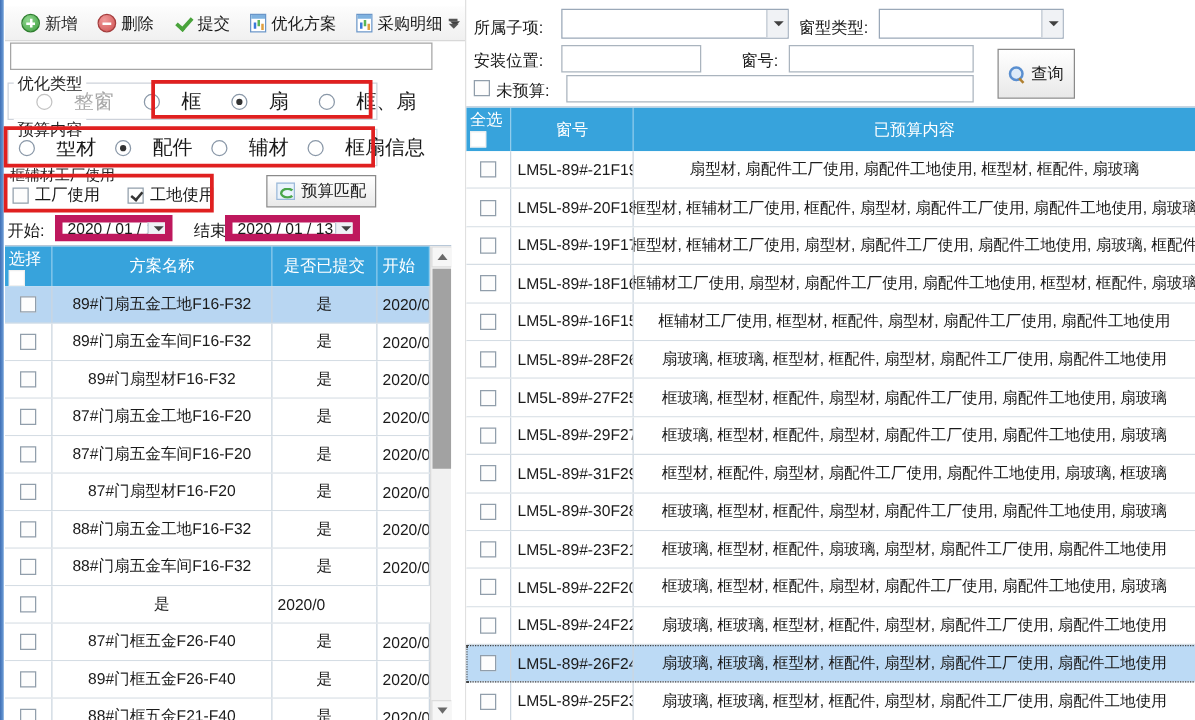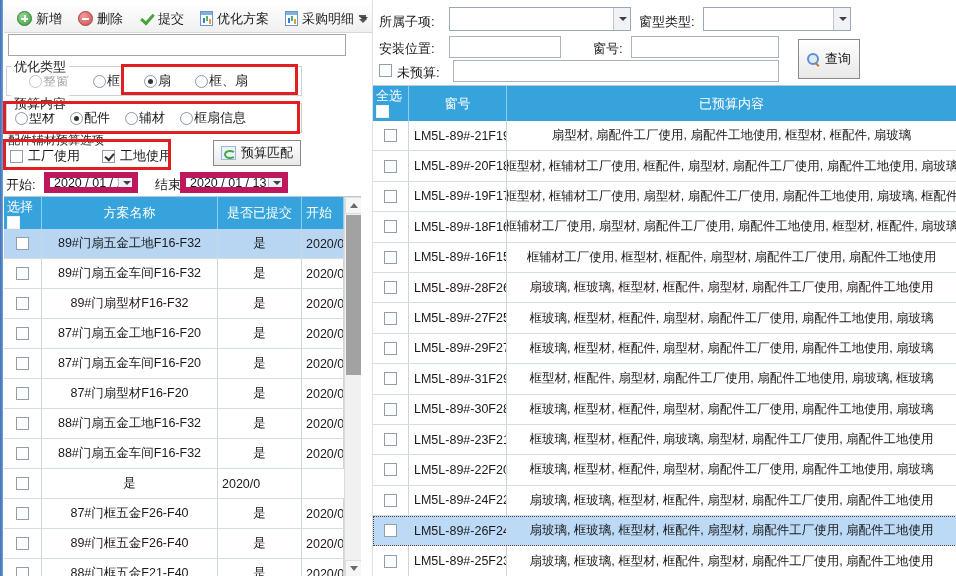--- a/index.html
+++ b/index.html
@@ -44,21 +44,21 @@
     border-top:4px solid #555; }
 
   
   .search-box { position:absolute; left:8px; top:34px; width:338px; height:22px;
     border:1px solid #a5a5a5; background:#fff; font-size:13px; padding:0 4px;
     font-family:inherit; }
   .grp { position:absolute; border:1px solid #cdd2da; }
   .grp-label { position:absolute; top:-9px; left:4px; background:#fff; padding:0 3px;
     font-size:13px; color:#222; white-space:nowrap; }
   .radio-row { display:flex; align-items:center; height:100%; }
-  .radio-item { display:flex; align-items:center; gap:1px; font-size:13px; white-space:nowrap; }
+  .radio-item { display:flex; align-items:center; gap:17px; font-size:16px; white-space:nowrap; }
   .radio { width:13px; height:13px; border-radius:50%; border:1px solid #8a98a8; background:#fff;
     position:relative; flex:0 0 auto; }
   .radio.on::after { content:""; position:absolute; left:3px; top:3px; width:5px; height:5px;
     border-radius:50%; background:#333; }
   .radio.dis { border-color:#c3c3c3; }
   .radio-item.disabled { color:#a8a8a8; }
   .cbx-item { display:flex; align-items:center; gap:5px; font-size:13px; white-space:nowrap; }
   .cb { width:13px; height:13px; border:1px solid #919eab; background:#fdfdfd; position:relative; flex:0 0 auto; }
   .cb.on::after { content:""; position:absolute; left:2px; top:2px; width:7px; height:4px;
     border-left:2px solid #333; border-bottom:2px solid #333; transform:rotate(-50deg); }
@@ -210,21 +210,21 @@
           <span class="radio"></span>
           <span>辅材</span>
         </div>
         <div class="radio-item">
           <span class="radio"></span>
           <span>框扇信息</span>
         </div>
       </div>
   </div>
 
-  <div class="sec-label" style="left:8px; top:132px;">配件辅材预算选项</div>
+  <div class="sec-label" style="left:8px; top:132px;">框辅材工厂使用</div>
   <div class="radio-row" style="position:absolute; left:10px; top:145px; width:160px; height:22px; gap:22px;" id="accessory-checkboxes">
       <div class="cbx-item">
         <span class="cb"></span>
         <span>工厂使用</span>
       </div>
       <div class="cbx-item">
         <span class="cb on"></span>
         <span>工地使用</span>
       </div>
     </div>

